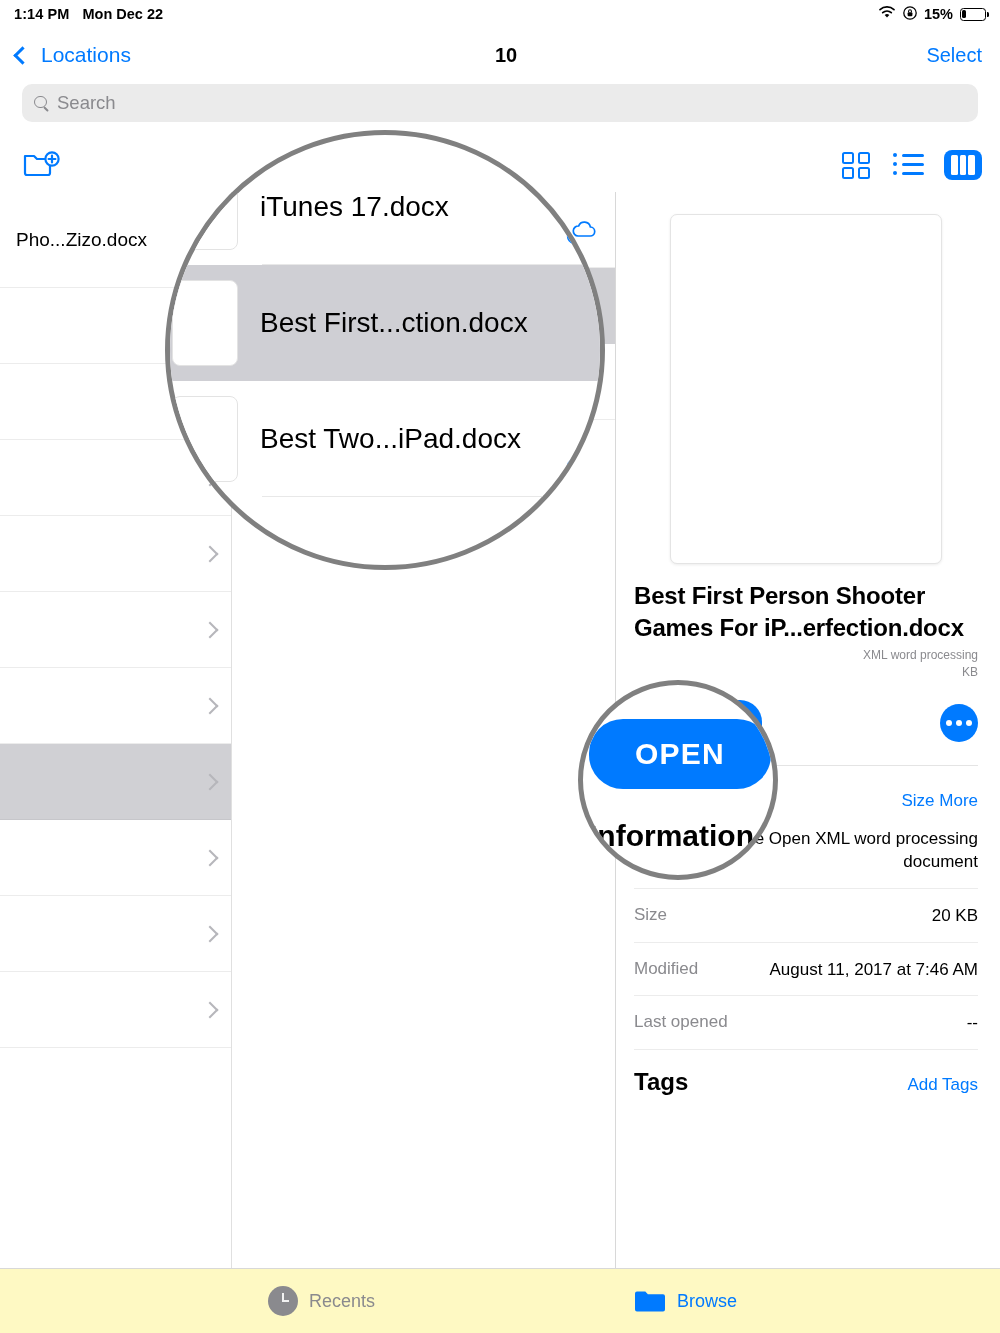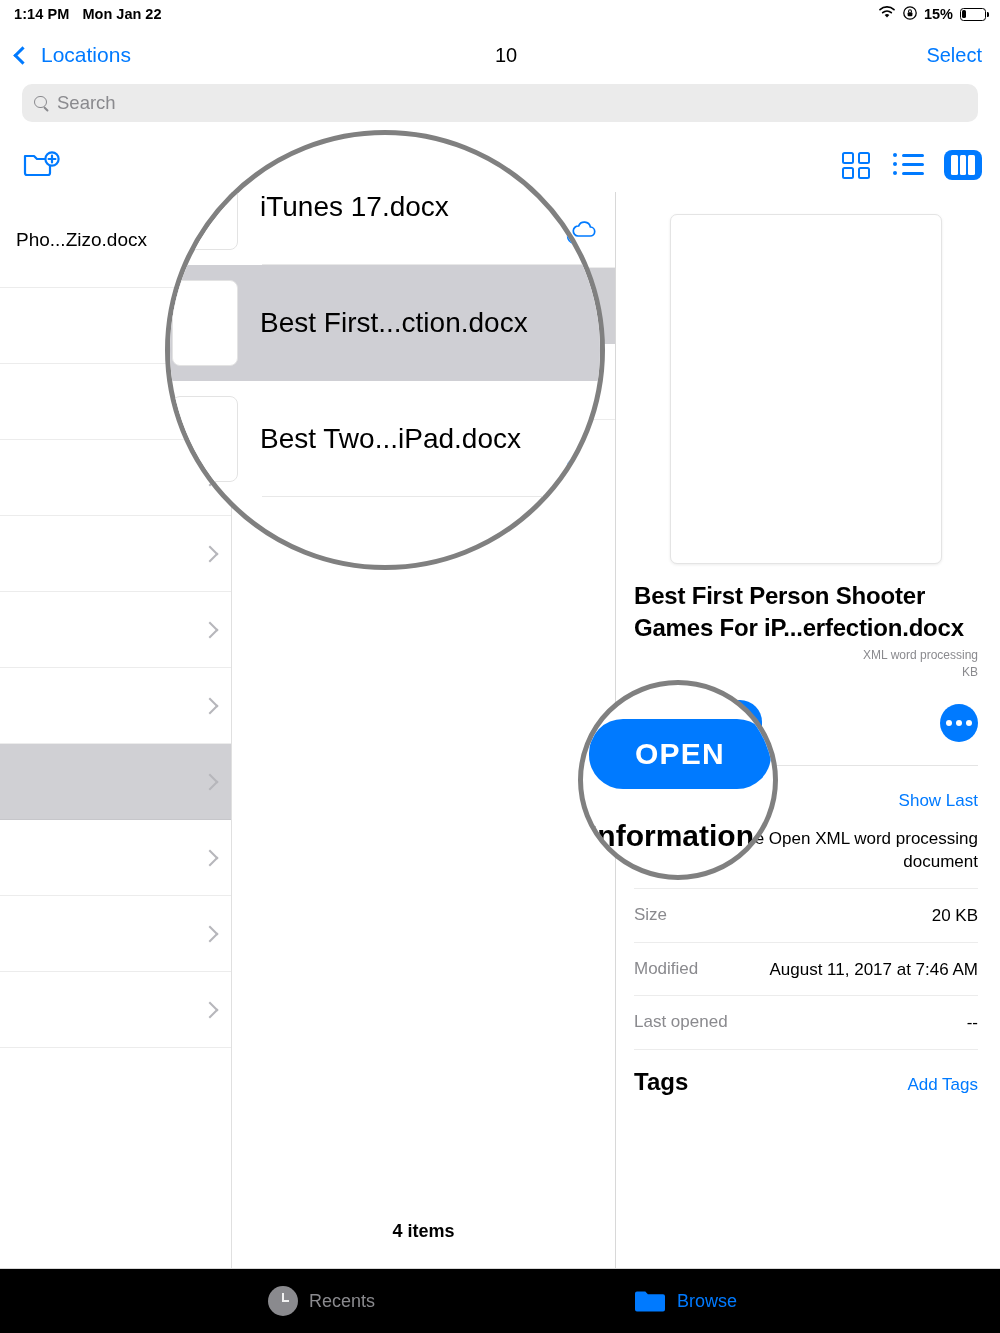--- a/index.html
+++ b/index.html
@@ -58,21 +58,21 @@
     width: 11px; height: 19px; position: relative; display: inline-block;
   }
   .chev-left::before {
     content: ""; position: absolute; left: 2px; top: 3px;
     width: 10px; height: 10px;
     border-left: 3.4px solid #007aff; border-bottom: 3.4px solid #007aff;
     transform: rotate(45deg);
   }
   .nav-title {
     position: absolute; left: 12px; right: 0; text-align: center;
-    font-size: 20px; font-weight: 400; color: #000;
+    font-size: 20px; font-weight: 700; color: #000;
   }
   .nav-select {
     margin-left: auto; margin-right: 18px;
     color: #007aff; font-size: 20px;
   }
 
   
   .searchwrap {
     position: absolute; left: 0; top: 84px;
     width: 1000px; height: 46px;
@@ -249,21 +249,21 @@
     padding: 16px 0 14px; border-bottom: 1px solid #ececec;
   }
   .inforow .k { font-size: 17px; color: #8a8a8e; flex: none; }
   .inforow .v {
     margin-left: auto; text-align: right; font-size: 17px; color: #000; line-height: 1.35;
   }
 
   
   .tabbar {
     position: absolute; left: 0; bottom: 0; width: 1000px; height: 65px;
-    background: #000000; border-top: 1px solid #d8d8d8;
+    background: #fef9c3; border-top: 1px solid #d8d8d8;
     display: flex; align-items: center;
   }
   .tab {
     display: flex; align-items: center; gap: 11px; font-size: 18px;
   }
   .tab.recents { position: absolute; left: 268px; color: #8a8a8e; }
   .tab.browse  { position: absolute; left: 634px; color: #007aff; }
   .clock {
     width: 30px; height: 30px; border-radius: 50%; background: #8a8a8e; position: relative;
   }
@@ -310,21 +310,21 @@
   .lens2-info { font-size: 30px; font-weight: 700; color: #000; }
 </style>
 </head>
 <body>
 
 <div id="app">
 
   <div class="statusbar">
     <div class="sb-left">
       <span class="sb-time">1:14 PM</span>
-      <span class="sb-date">Mon Jan 22</span>
+      <span class="sb-date">Mon Dec 22</span>
     </div>
     <div class="sb-right">
       <span>
         <svg width="18" height="13" viewBox="0 0 18 13">
             <path d="M9 11.6l2.3-2.6a3.3 3.3 0 0 0-4.6 0L9 11.6z" fill="#000"></path>
             <path d="M4.7 6.6a6.6 6.6 0 0 1 8.6 0" stroke="#000" stroke-width="1.7" fill="none" stroke-linecap="round"></path>
             <path d="M2 3.6a10.4 10.4 0 0 1 14 0" stroke="#000" stroke-width="1.7" fill="none" stroke-linecap="round"></path>
           </svg>
       </span>
       <span>
@@ -459,21 +459,20 @@
         <span class="thumb"></span>
         <span class="fname">Best Two...iPad.docx</span>
         <span class="cloud-dl">
           <svg width="26" height="22" viewBox="0 0 26 22">
               <path d="M7 15h12a4.5 4.5 0 0 0 .4-9 6.2 6.2 0 0 0-11.8-1A4.6 4.6 0 0 0 7 15z" fill="none" stroke="#007aff" stroke-width="1.7"></path>
               <path d="M13 8.5v7M10.3 12.8L13 15.6l2.7-2.8" stroke="#007aff" stroke-width="1.7" fill="none" stroke-linecap="round" stroke-linejoin="round"></path>
             </svg>
         </span>
         <span class="divider"></span>
       </div>
-      <div class="items-count">4 items</div>
     </div>
 
     <div class="col-det">
       <div class="det-inner">
         <div class="preview"></div>
         <div class="det-title">Best First Person Shooter Games For iP...erfection.docx</div>
         <div class="det-sub">
           <div>XML word processing</div>
           <div>KB</div>
         </div>
@@ -482,21 +481,21 @@
           <span class="more-btn">
               <i></i>
               <i></i>
               <i></i>
             </span>
         </div>
         <div class="hr"></div>
 
         <div class="sec-head">
           <h2>Information</h2>
-          <a>Show Last</a>
+          <a>Size More</a>
         </div>
 
         <div class="inforow">
           <span class="k">Kind</span>
           <span class="v">Office Open XML word processing document</span>
         </div>
         <div class="inforow">
           <span class="k">Size</span>
           <span class="v">20 KB</span>
         </div>

